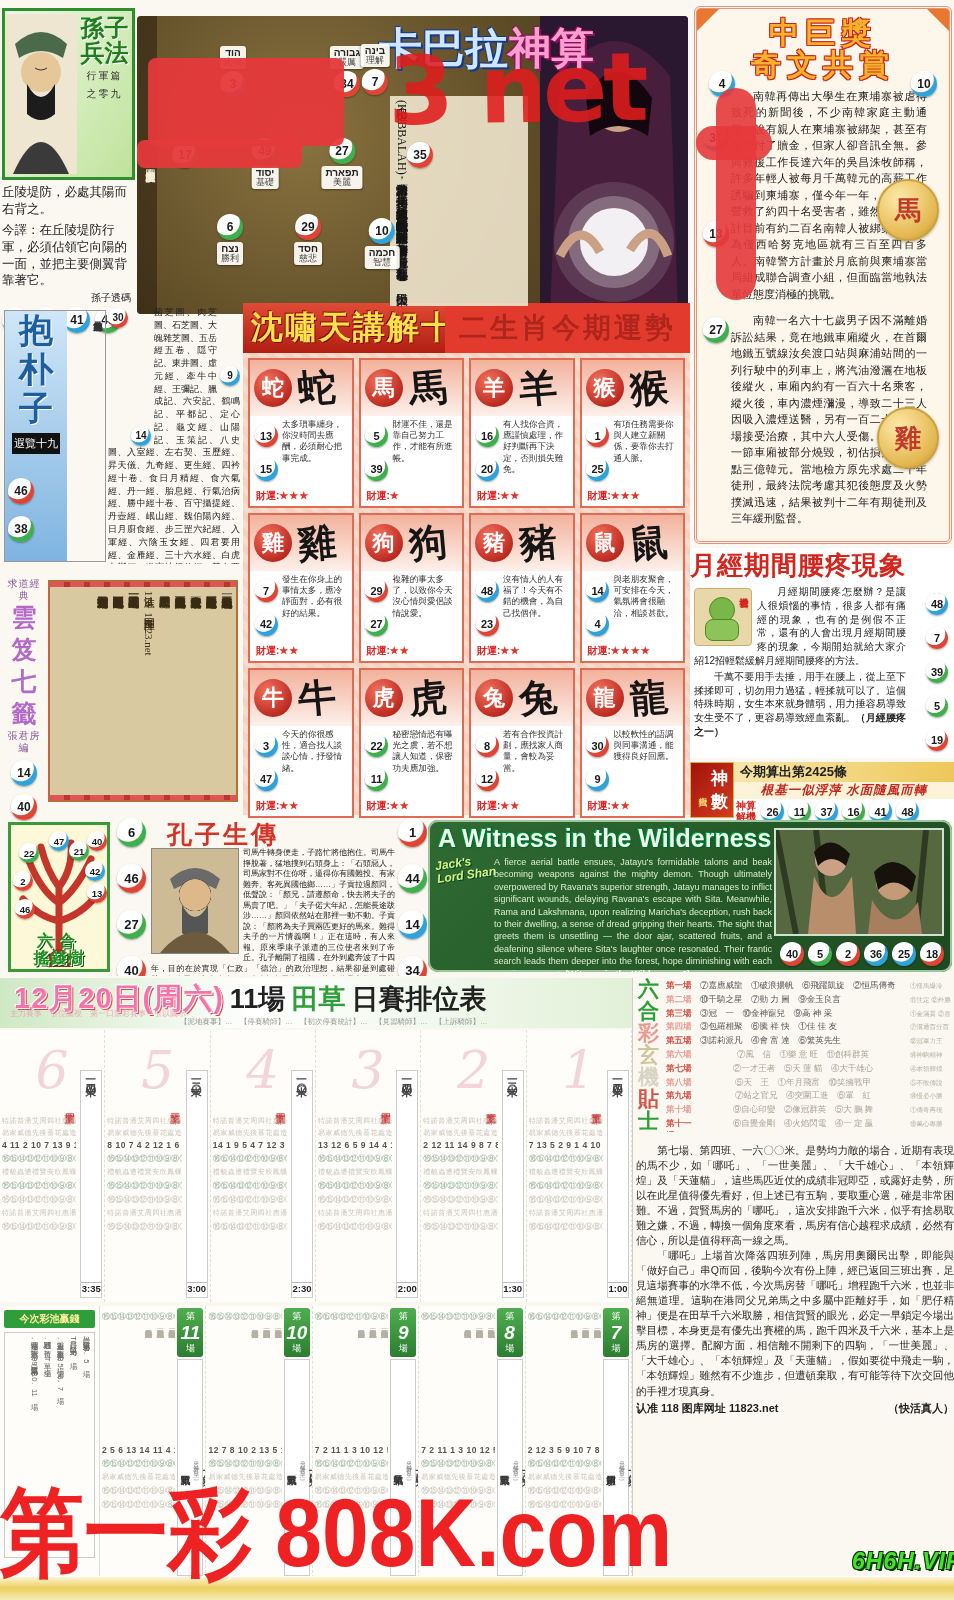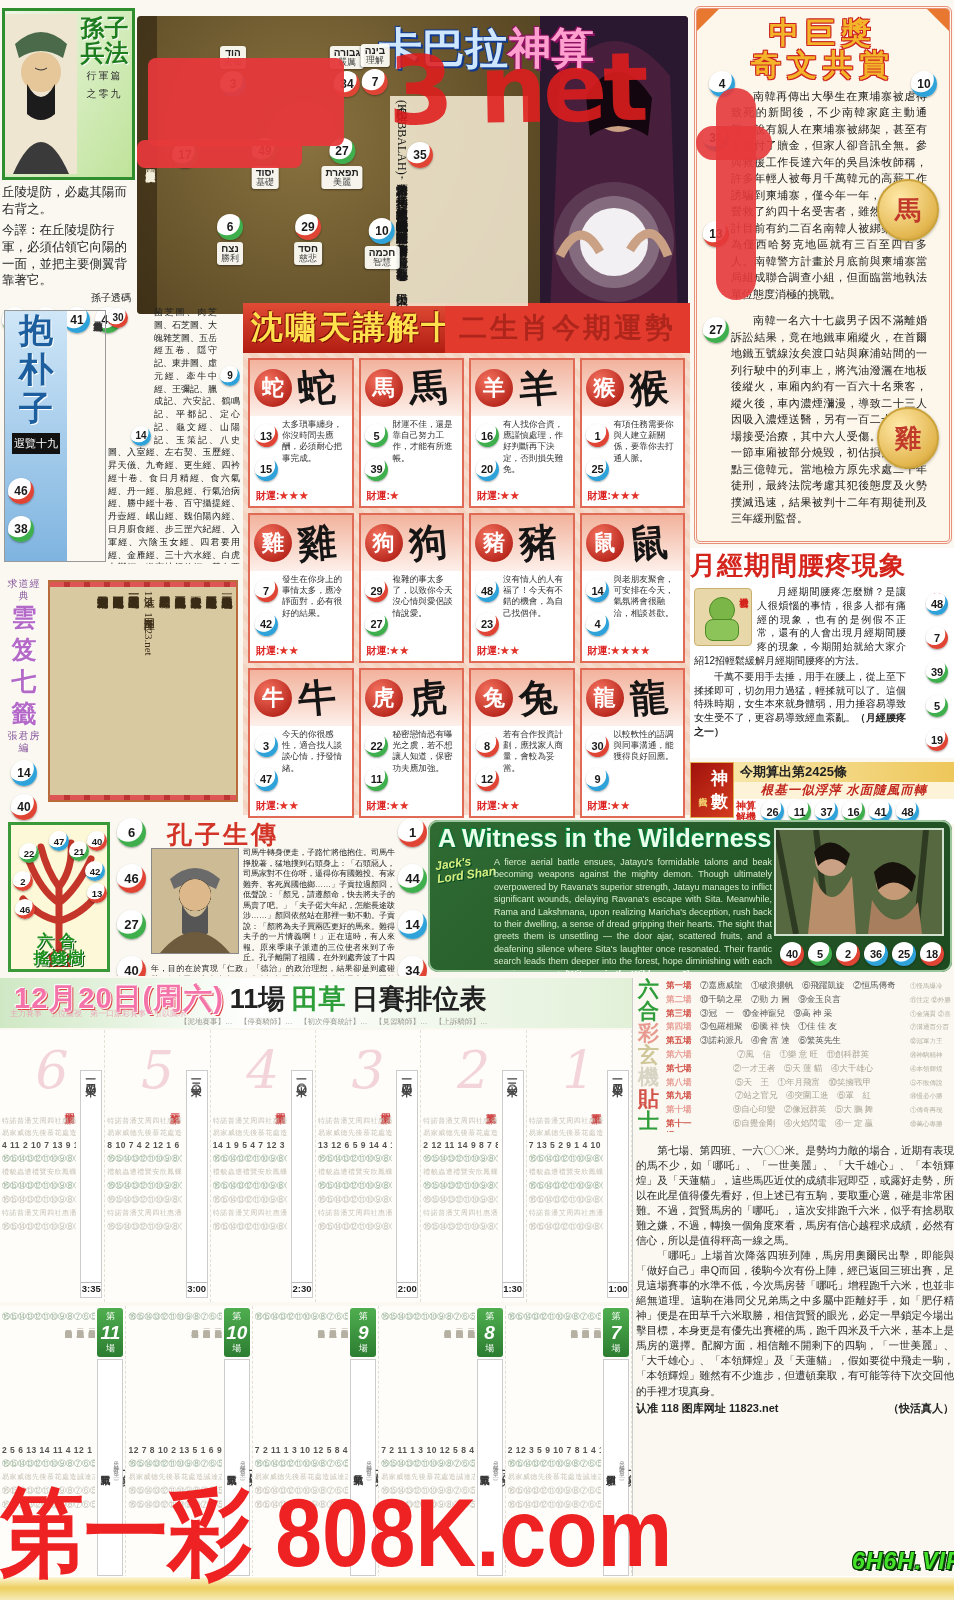--- a/index.html
+++ b/index.html
@@ -941,20 +941,34 @@
         <div class="fcirc dim">⑯⑮⑭⑬⑫⑪⑩⑨⑧⑦⑥⑤④③②①</div>
       </div>
       <div class="rrail">
         <span class="rdist">一四〇〇米</span>
         <span class="rtime">1:00</span>
       </div>
     </div>
   </div>
 
   <div id="racebottom">
+    <div class="pool">
+      <div class="pool-head">今次彩池贏錢</div>
+      <div class="pool-body">
+    <span class="pool-line">三寶〔第一口〕第3、4、5場</span>
+
+    <span class="pool-line">孖T〔第二口〕第6、7場</span>
+
+    <span class="pool-line">二重彩、三重彩 第2、3場 第5、6、7場</span>
+
+    <span class="pool-line">過關、位置Q、單T 全場</span>
+
+    <span class="pool-line">四連環、六環彩 第8、9場〔第五口〕第9、10、11場</span>
+  </div>
+    </div>
     <div style="display:flex;flex:1;">
     <div class="rcol rcol-b">
       <div class="rbody2">
         <div class="fcirc">⑯⑮⑭⑬⑫⑪⑩⑨⑧⑦⑥⑤④③②①</div>
         <div class="vfill">
           <span>一品超已挺貴顆金知數實豐閃蚊薑天心花</span>
               <span>門投閃人間馬先意文乙五台一奔中駿志成</span>
               <span>美日斉有願歡的盛熱自風冈輝楊樂待英喜</span>
         </div>
         <div class="rnums">2 5 6 13 14 11 4 12 1 3 9 7 8 10</div>

